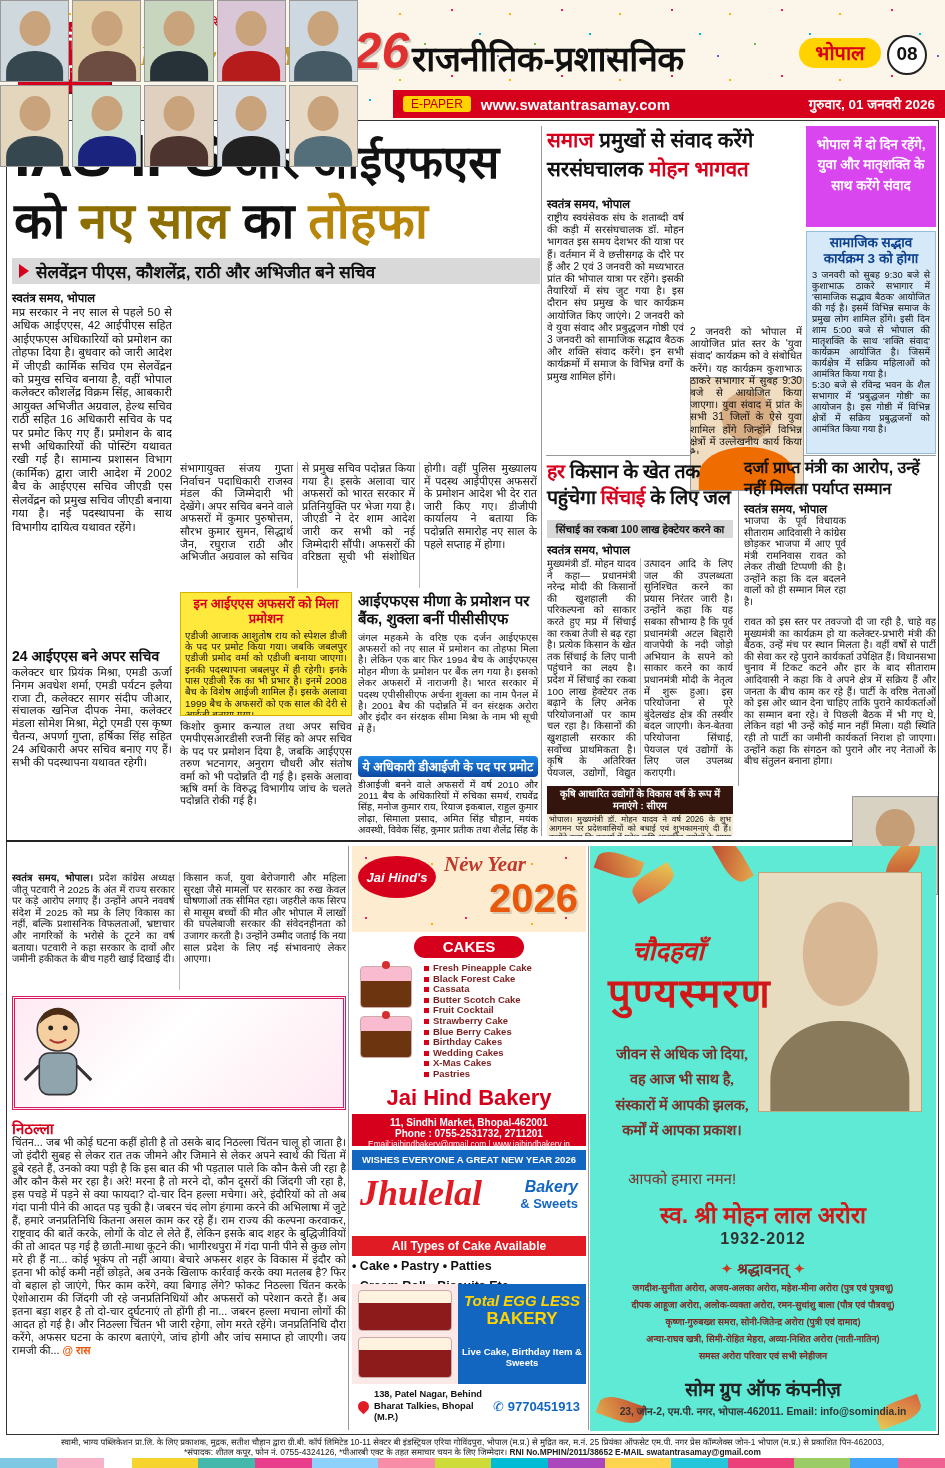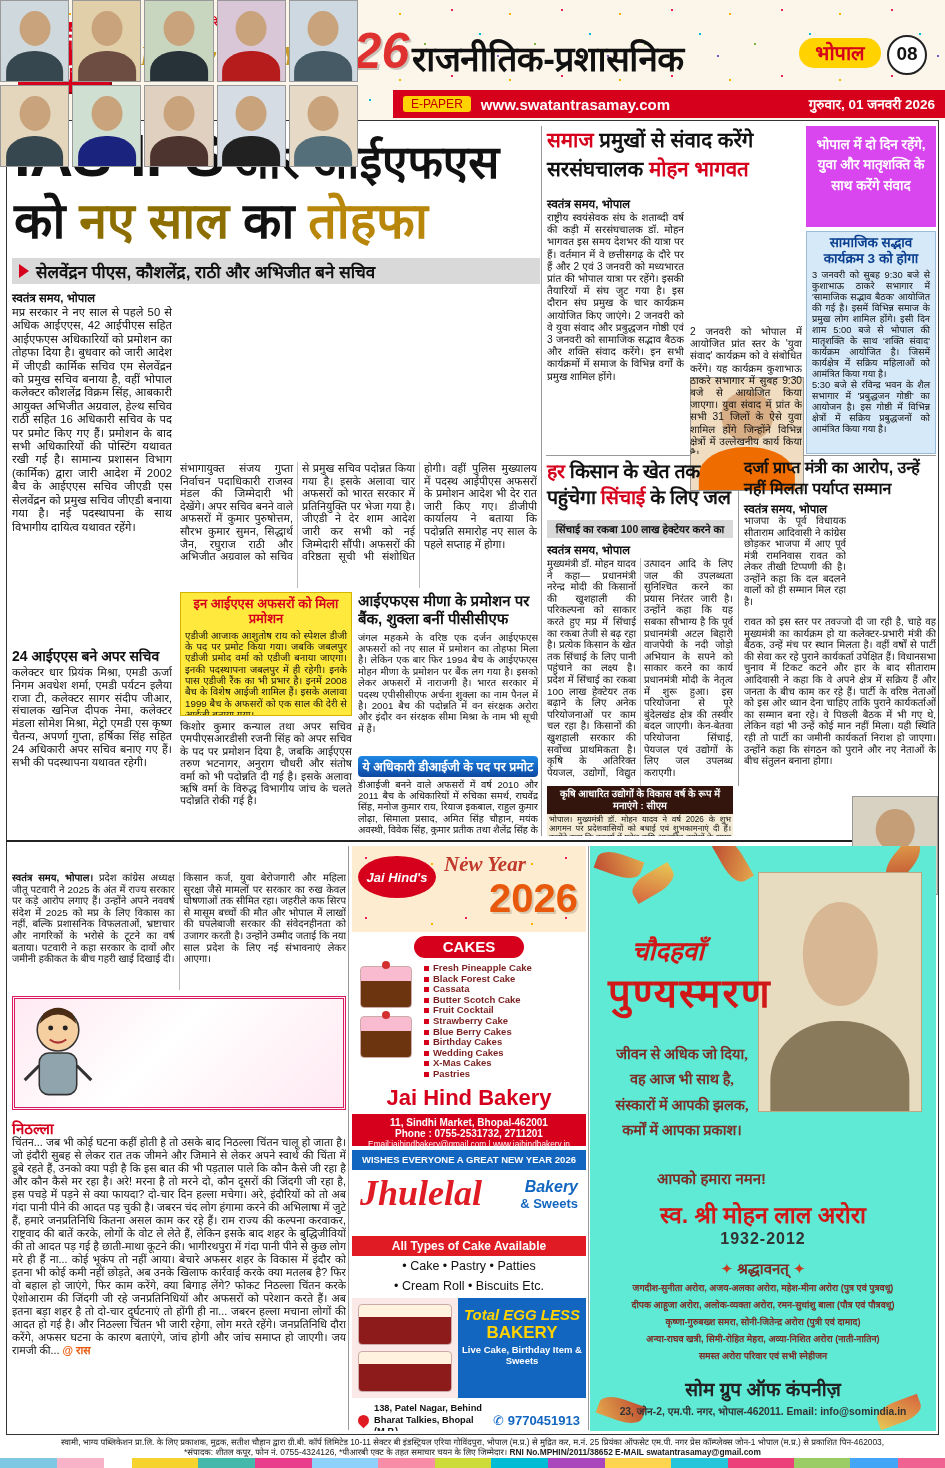--- a/index.html
+++ b/index.html
@@ -169,44 +169,44 @@
   
   #jl{left:352px;top:1150px;width:234px;height:281px;background:#fff;overflow:hidden}
   .jl-wish{height:20px;background:#1266c0;color:#fff;font-size:9.5px;font-weight:800;text-align:center;line-height:20px}
   .jl-namerow{position:relative;height:66px}
   .jl-name{position:absolute;left:8px;top:2px;font-family:"Liberation Serif","DejaVu Serif",serif;
            font-size:36px;font-weight:900;font-style:italic;color:#e01b24}
   .jl-sub{position:absolute;right:8px;top:8px;text-align:right;color:#1266c0}
   .jl-sub .s1{font-size:16px;font-weight:900;font-style:italic}
   .jl-sub .s2{font-size:13px;font-weight:800}
   .jl-band{height:20px;background:#e01b24;color:#fff;font-size:12px;font-weight:800;text-align:center;line-height:20px}
-  .jl-items{height:42px;text-align:center;font-size:12.5px;font-weight:400;line-height:20px;color:#111}
+  .jl-items{height:28px;font-size:12.5px;font-weight:700;line-height:20px;color:#111}
   .jl-mid{height:100px;display:flex}
   .jl-cakes{width:106px;background:#fbe9e7;display:flex;flex-direction:column;gap:6px;padding:6px;box-sizing:border-box}
   .cake2{height:40px;border-radius:4px;background:linear-gradient(#fff3e0 0 30%,#8e1b1b 30%);border:1px solid #caa}
   .jl-blue{flex:1;background:#1266c0;text-align:center;padding-top:8px}
   .jl-blue .e1{color:#ffd200;font-size:15px;font-weight:900;font-style:italic}
   .jl-blue .e2{color:#ffd200;font-size:17px;font-weight:900}
-  .jl-blue .live{color:#fff;font-size:9.5px;font-weight:700;margin-top:1px;padding:0 4px}
+  .jl-blue .live{color:#fff;font-size:9.5px;font-weight:700;margin-top:17px;padding:0 4px}
   .jl-bot{height:45px;display:flex;align-items:center;padding:0 6px;gap:5px}
   .pin{width:11px;height:11px;background:#e01b24;border-radius:50% 50% 50% 0;transform:rotate(-45deg);flex:none}
   .jl-addr{font-size:9.3px;font-weight:700;line-height:1.25;flex:1}
   .jl-ph{color:#1266c0;font-size:13px;font-weight:900;white-space:nowrap}
 
   
   #mem{left:590px;top:846px;width:346px;height:585px;background:#5eead4;overflow:hidden}
   .leaf{position:absolute;width:46px;height:22px;border-radius:50% 0;background:linear-gradient(45deg,#c93a1f,#f2a03d);opacity:.9}
   .mem-photo{position:absolute;right:14px;top:26px;width:162px;height:238px;border:1px solid #b8a77f}
   .mem-t1{position:absolute;left:42px;top:86px;font-family:"Liberation Serif","DejaVu Serif",serif;
           font-size:26px;font-style:italic;font-weight:700;color:#d01818}
   .mem-t2{position:absolute;left:18px;top:118px;font-family:"Liberation Serif","DejaVu Serif",serif;
           font-size:40px;font-weight:900;color:#d01818;letter-spacing:2px}
   .mem-verse{position:absolute;left:8px;top:196px;width:168px;text-align:center;font-size:14.5px;font-weight:700;
              color:#7b2d26;line-height:1.75;font-family:"Liberation Serif","DejaVu Serif",serif}
-  .mem-naman{position:absolute;left:8px;top:322px;width:168px;text-align:right;font-size:15px;font-weight:700;color:#7b2d26}
+  .mem-naman{position:absolute;left:8px;top:322px;width:168px;text-align:center;font-size:15px;font-weight:400;color:#7b2d26}
   .mem-name{position:absolute;top:352px;width:100%;text-align:center;font-size:23px;font-weight:900;color:#d01818}
   .mem-years{position:absolute;top:384px;width:100%;text-align:center;font-size:16px;font-weight:800;color:#333;letter-spacing:1px}
   .mem-shr{position:absolute;top:412px;width:100%;text-align:center;font-size:15px;font-weight:800;color:#7b2d26}
   .mem-shr::before{content:"✦ ";color:#c93a1f}
   .mem-shr::after{content:" ✦";color:#c93a1f}
   .mem-fams{position:absolute;top:434px;width:100%;box-sizing:border-box;padding:0 10px;text-align:center;
             font-size:9.2px;font-weight:700;color:#7b2d26;line-height:1.85}
   .mem-co{position:absolute;top:530px;width:100%;text-align:center;font-size:19px;font-weight:900;color:#222}
   .mem-addr{position:absolute;top:558px;width:100%;text-align:center;font-size:10.3px;font-weight:700;color:#333}
 

